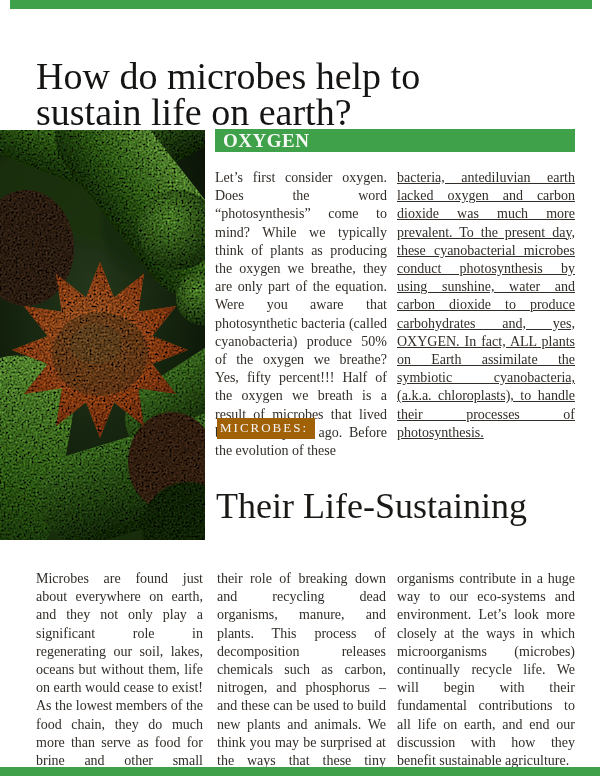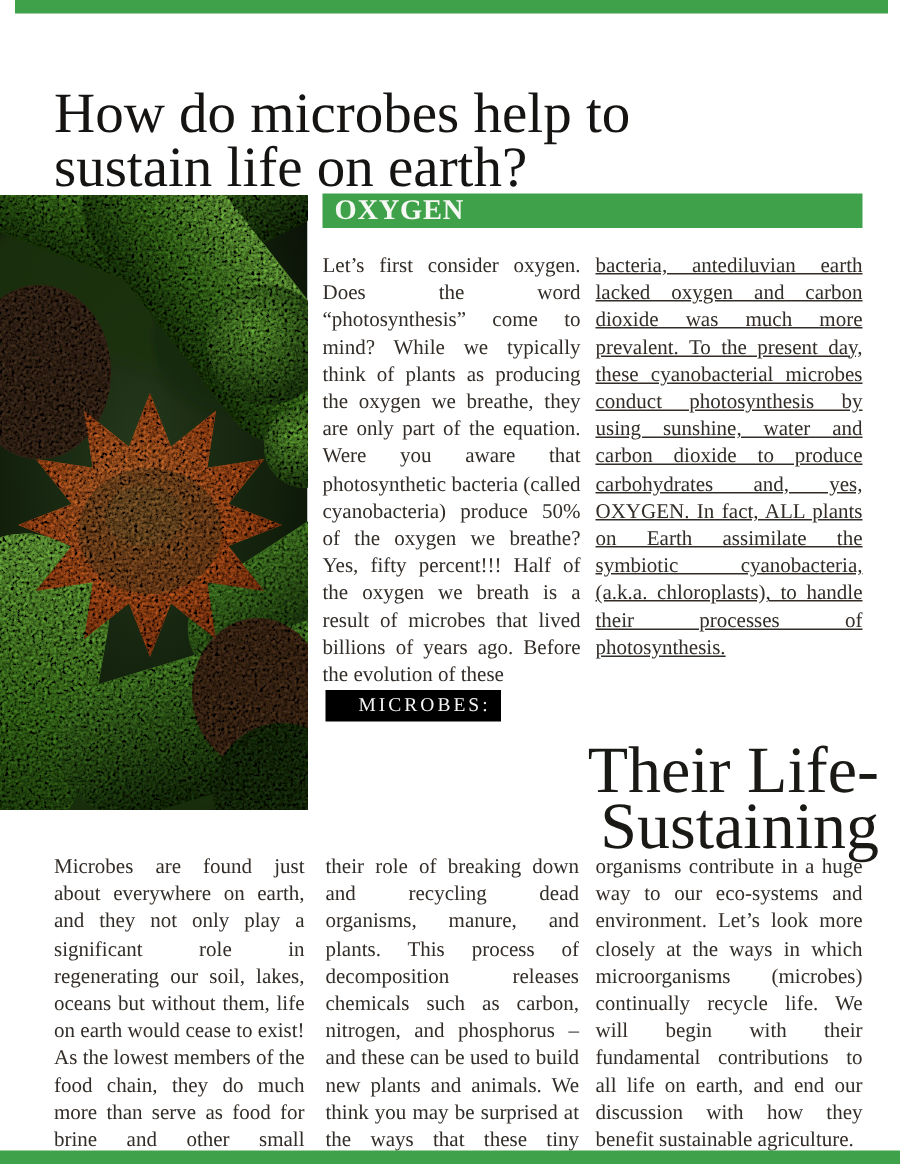--- a/index.html
+++ b/index.html
@@ -27,26 +27,26 @@
   }
 
   .bodycol{
     position:absolute;font-size:14px;line-height:18.2px;text-align:justify;
     color:#322d28;
   }
   #ox-col1{left:215px;top:155px;width:172px;}
   #ox-col2{left:397px;top:155px;width:178px;text-decoration:underline;}
 
   #microbes-kicker{
-    position:absolute;left:217px;top:460px;background:#000000;color:#f5f5f5;
-    font-size:13px;line-height:14px;padding:3px 7px 4px 22px;letter-spacing:2px;
+    position:absolute;left:217px;top:418px;background:#a16207;color:#f5f5f5;
+    font-size:13px;line-height:14px;padding:3px 7px 4px 3px;letter-spacing:2px;
   }
   #sub-headline{
     position:absolute;left:216px;top:458px;width:370px;
-    font-size:44px;line-height:37px;color:#1b1916;font-weight:400;text-align:right;
+    font-size:36px;line-height:37px;color:#1b1916;font-weight:400;
   }
   #sub-headline .hl-line{display:block;}
 
   #bot-col1{left:36px;top:556px;width:167px;}
   #bot-col2{left:217px;top:556px;width:169px;}
   #bot-col3{left:397px;top:556px;width:178px;}
 </style>
 </head>
 <body>
 

